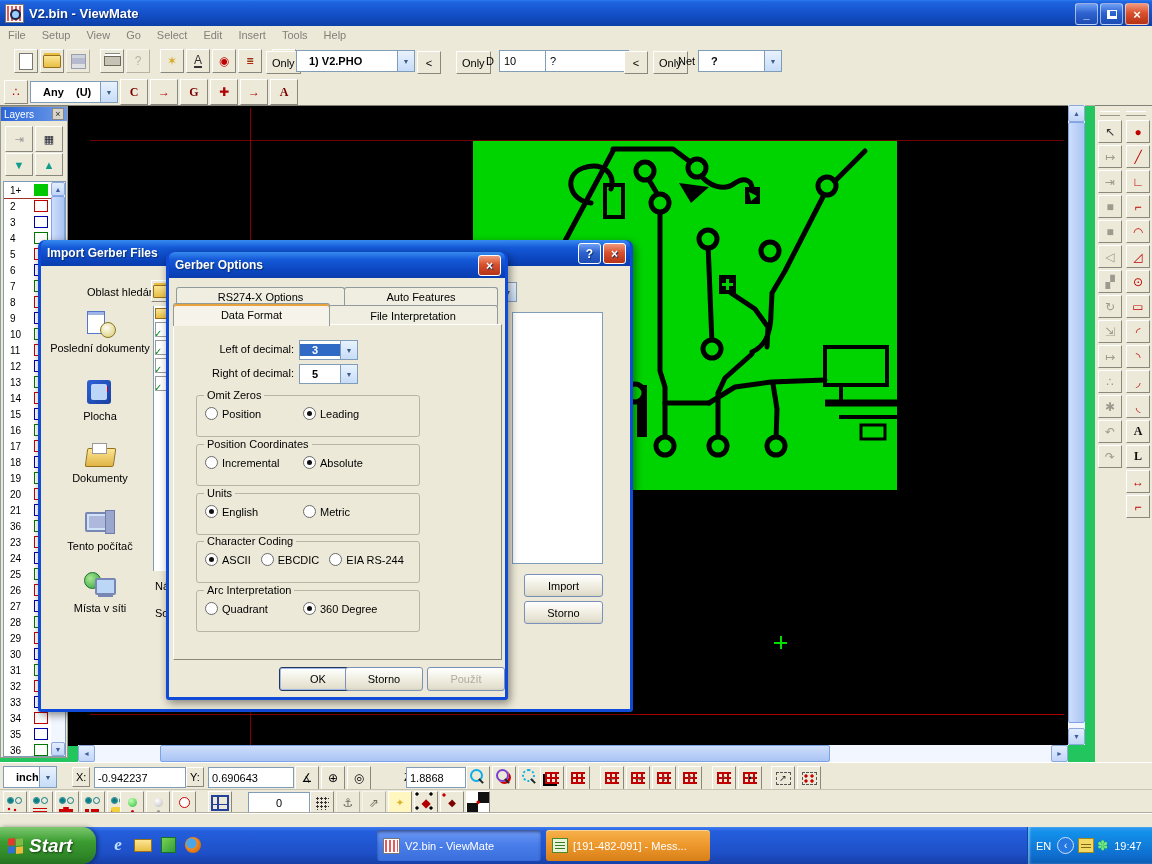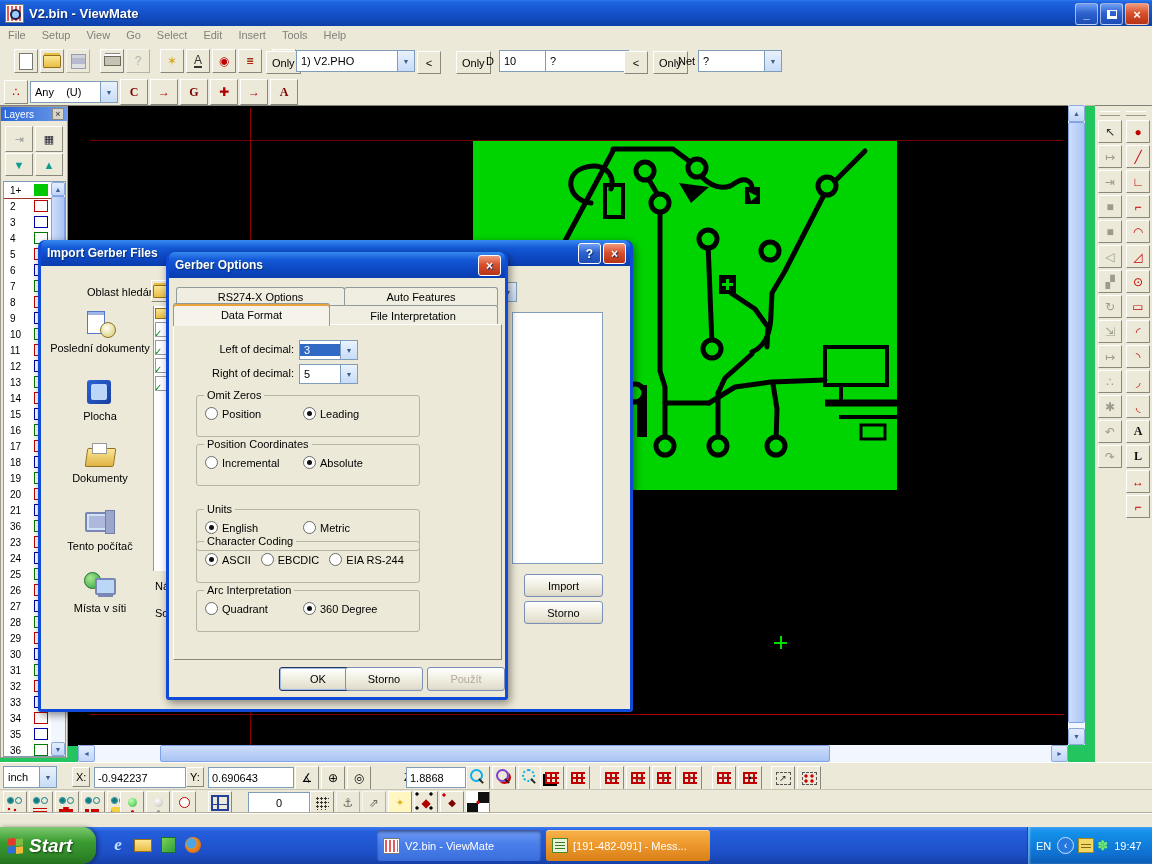--- a/index.html
+++ b/index.html
@@ -40,21 +40,21 @@
   .letterbtn{width:26px;height:24px;}
   .g-letter{font-weight:bold;font-size:15px;color:#7A0000;font-family:"Liberation Serif",serif;}
   .g-letterred{font-weight:bold;font-size:13px;color:#B00000;}
   .g-gold{color:#D9A820;}
   .g-red{color:#C00000;}
   .g-gray{color:#888;}
   .g-multi{color:#C00;text-shadow:0 0 0 #C00;background:linear-gradient(180deg,#06c,#0a0,#c00);-webkit-background-clip:text;background-clip:text;-webkit-text-fill-color:transparent;font-weight:bold;}
   .g-meas{font-size:11px;border-bottom:2px solid #333;color:#333;}
   .flatbtn{height:19px;padding:1px 5px;background:#ECE9D8;border:1px solid;border-color:#FFFFFF #8A887C #8A887C #FFFFFF;display:flex;align-items:center;}
   .combo{background:#fff;border:1px solid #7F9DB9;height:20px;display:flex;align-items:center;position:relative;}
-  .combo .cv{flex:1;padding:0 4px;white-space:pre;overflow:hidden;}
+  .combo .cv{flex:1;padding:0 12px;white-space:pre;overflow:hidden;font-weight:bold;}
   .combo .carr{width:16px;height:100%;background:linear-gradient(180deg,#E9F2FD,#C7DCF8);border-left:1px solid #7F9DB9;display:flex;align-items:center;justify-content:center;color:#3A5E8C;font-size:7px;}
   .tinput{background:#fff;border:1px solid #7F9DB9;height:20px;padding:0 4px;display:flex;align-items:center;}
   
   .i-page::before{content:"";width:12px;height:15px;background:#fff;border:1px solid #777;display:block;}
   .i-folder::before{content:"";width:16px;height:11px;background:linear-gradient(180deg,#FCE694,#E8BE45);border:1px solid #96701A;border-radius:1px;display:block;box-shadow:0 -3px 0 -1px #E8BE45;}
   .i-floppy::before{content:"";width:13px;height:13px;background:#8A94C8;border:1px solid #55608F;display:block;box-shadow:inset 0 -4px 0 #D8DCEC,inset 0 3px 0 #B8C0DC;}
   .i-printer::before{content:"";width:15px;height:8px;background:#C6C2B4;border:1px solid #6E6A5E;display:block;box-shadow:0 -3px 0 -1px #fff,0 -4px 0 -1px #888;}
   .i-glasses::before{content:"";width:5px;height:5px;border:1px solid #0A7C86;border-radius:50%;position:absolute;left:3px;top:5px;box-shadow:8px 0 0 0 #0A7C86 inset;}
   .i-glasses::after{content:"";width:5px;height:5px;border:1px solid #0A7C86;border-radius:50%;position:absolute;left:11px;top:5px;}
   .u-dots,.u-lines,.u-shape,.u-dotline,.u-yellow{position:absolute;left:3px;bottom:2px;width:14px;height:5px;}
@@ -802,21 +802,21 @@
               <span class="opt two">
                 <span class="radio"></span>
                 <span>Incremental</span>
               </span>
               <span class="opt two">
                 <span class="radio checked"></span>
                 <span>Absolute</span>
               </span>
             </div>
           </div>
-        <div class="group" style="top:168px;left:22px;margin-top:16px;">
+        <div class="group" style="top:168px;left:22px;">
             <span class="legend">Units</span>
             <div class="opts">
               <span class="opt two">
                 <span class="radio checked"></span>
                 <span>English</span>
               </span>
               <span class="opt two">
                 <span class="radio"></span>
                 <span>Metric</span>
               </span>

